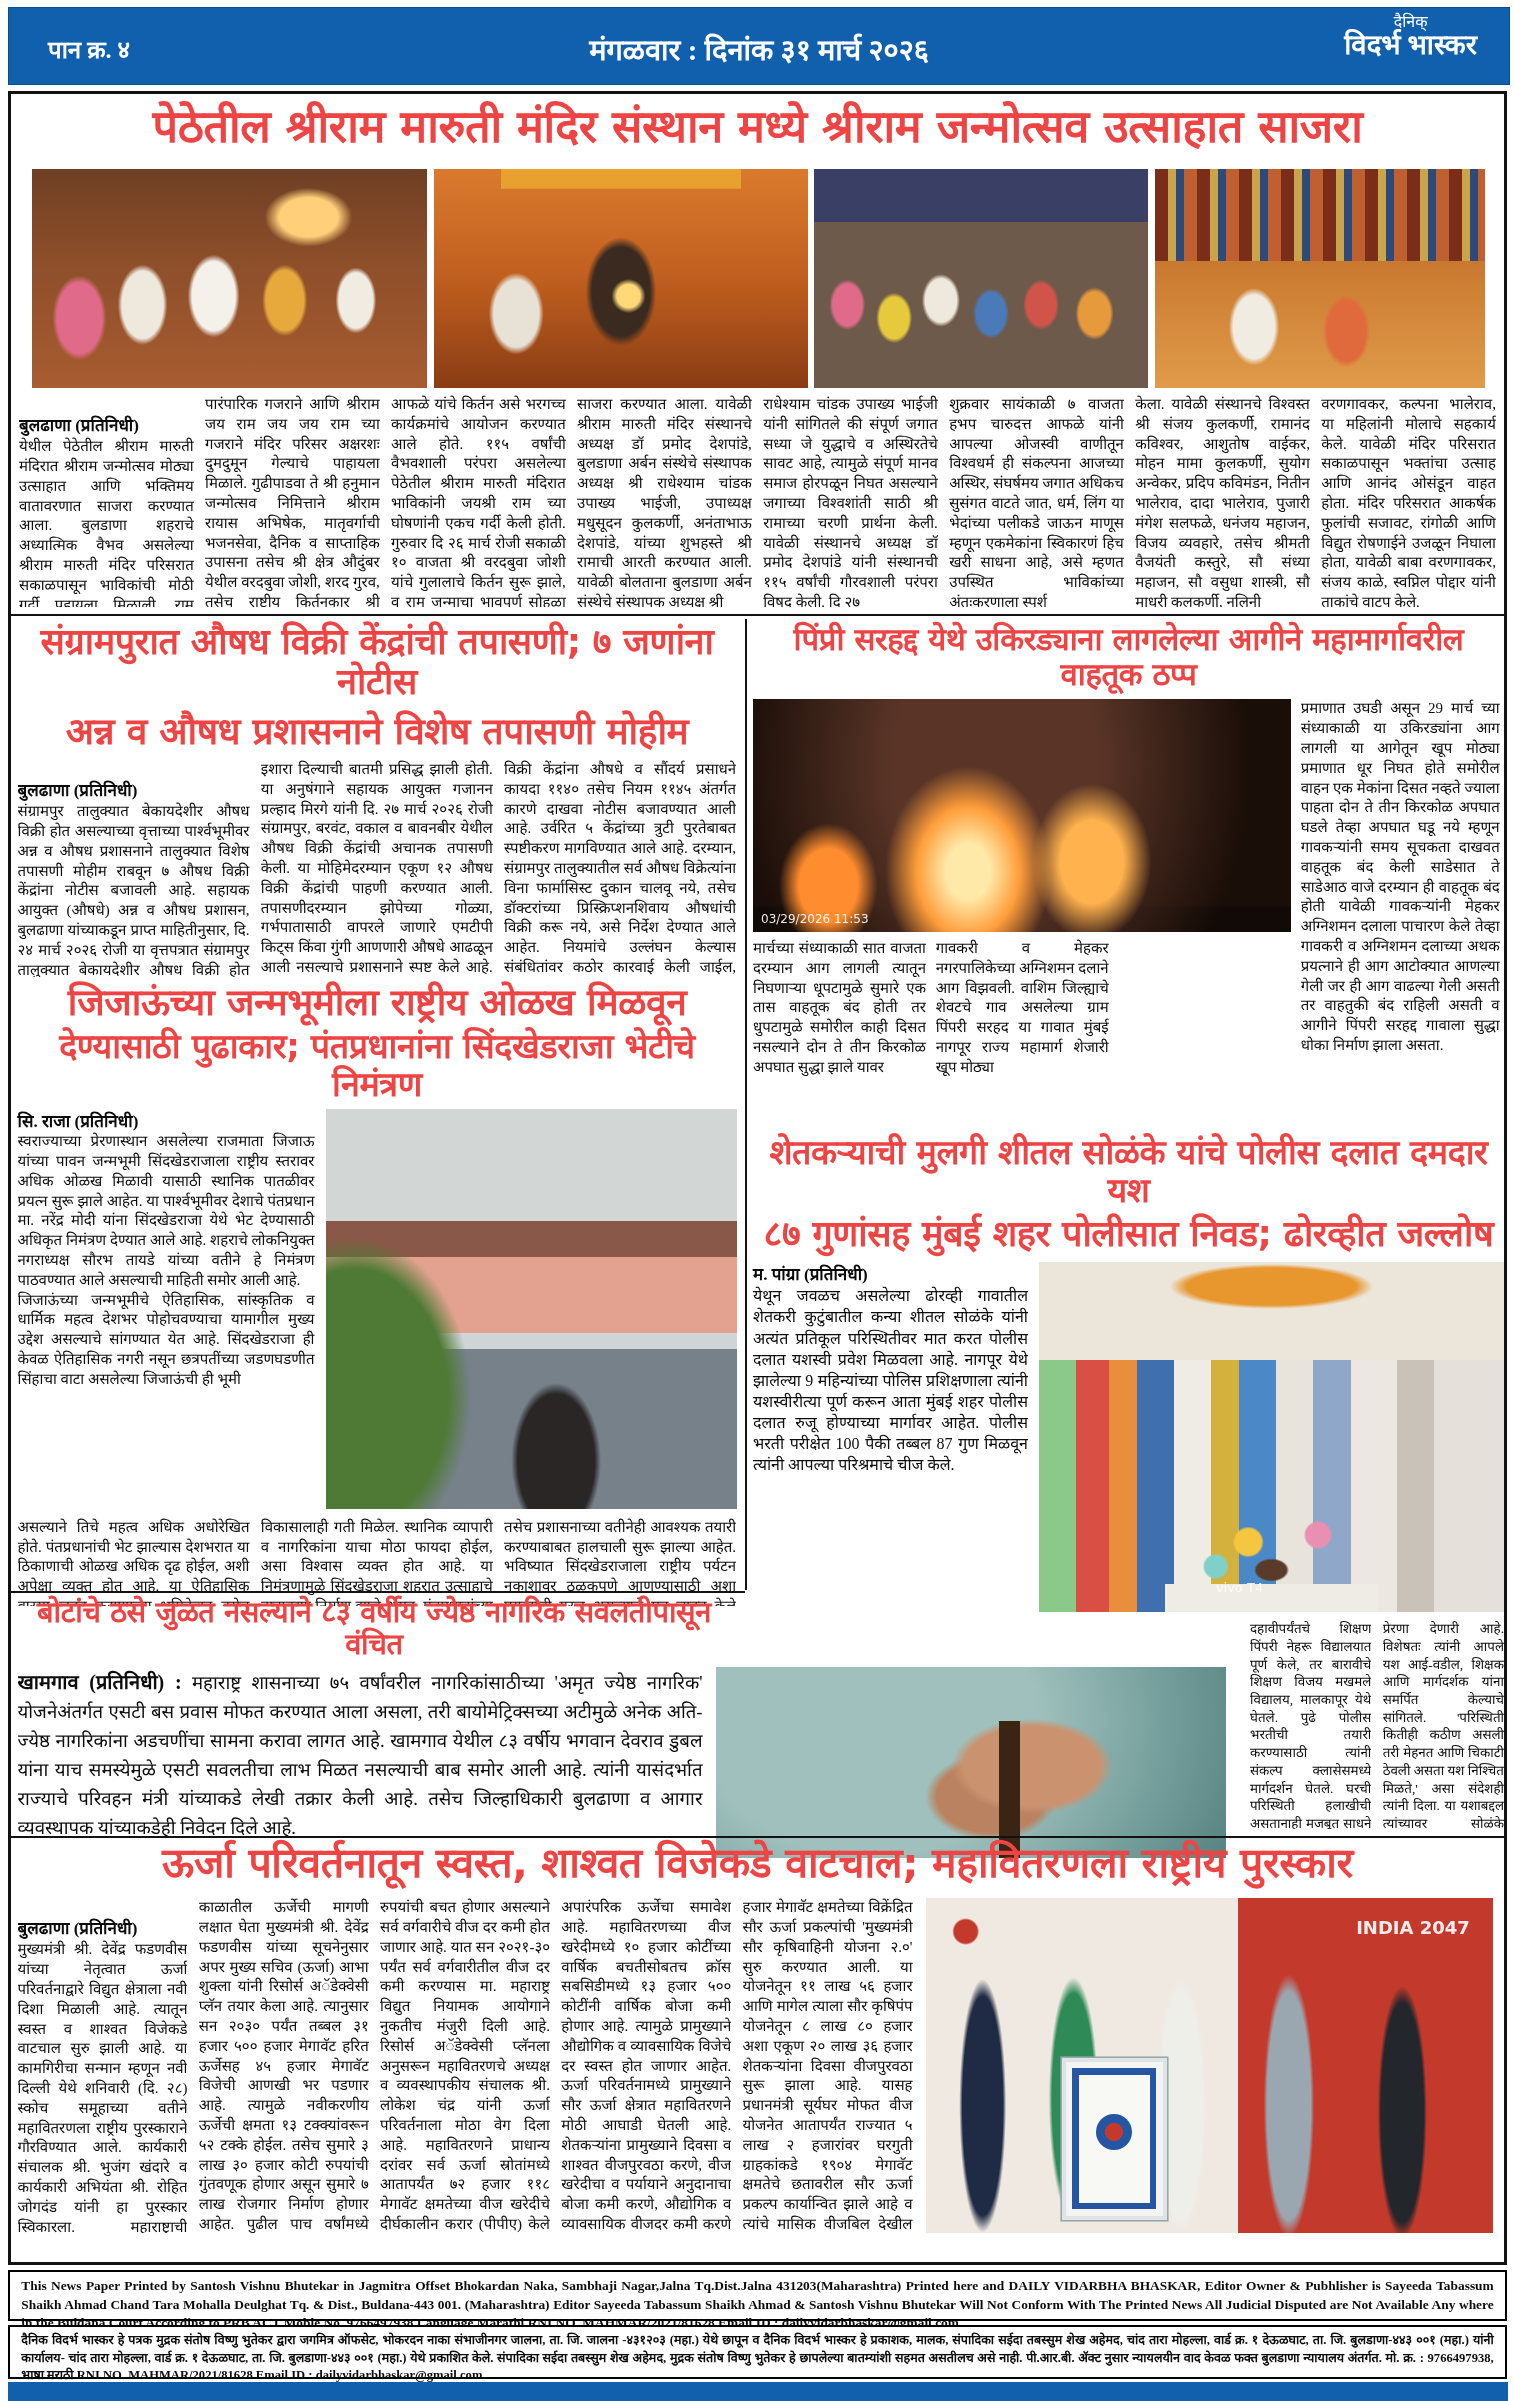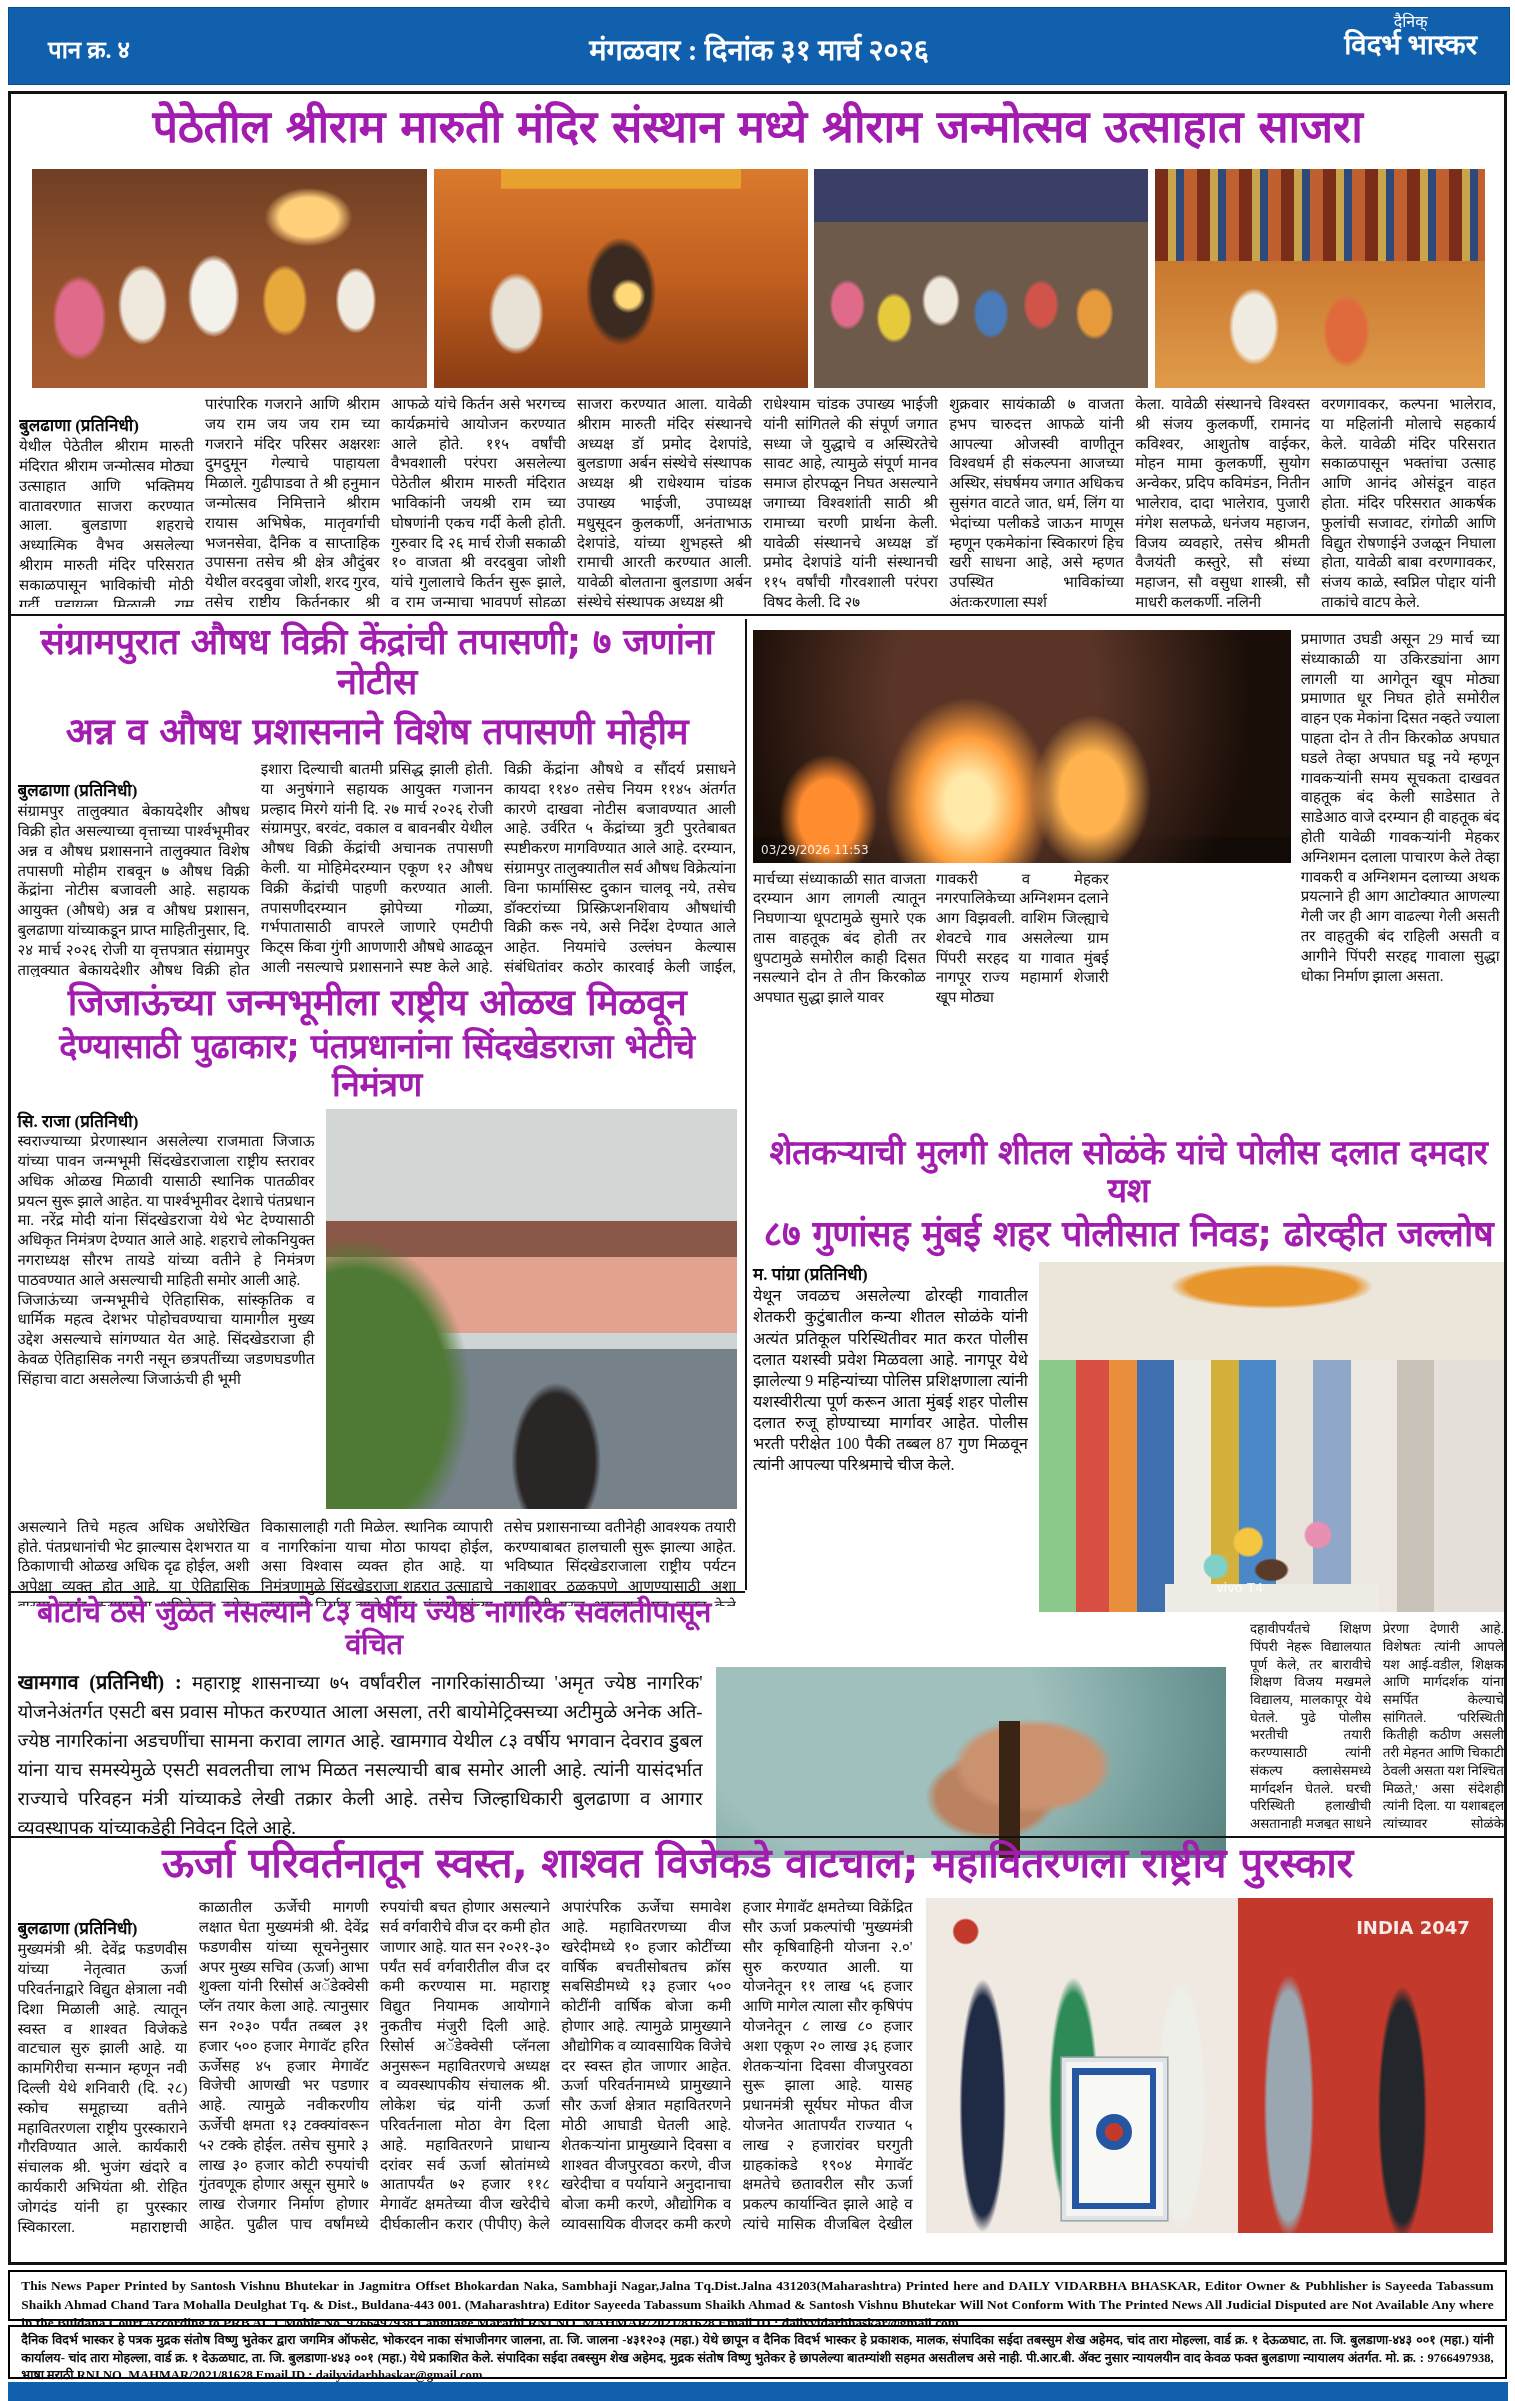--- a/index.html
+++ b/index.html
@@ -7,21 +7,21 @@
   .abs{position:absolute;}
   
   .topbar{left:8px;top:6.5px;width:1500px;height:76px;background:#1160ae;border:0.8px solid #0b4c8c;color:#fff;}
   .topbar .pageno{position:absolute;left:39px;top:24px;font-size:24px;font-weight:bold;}
   .topbar .dateline{position:absolute;left:0;right:0;top:21px;text-align:center;font-size:29px;font-weight:bold;}
   .topbar .brand{position:absolute;right:32px;top:6.5px;text-align:center;line-height:1.05;}
   .topbar .brand .b-top{font-size:16px;display:block;}
   .topbar .brand .b-main{font-size:27.5px;font-weight:bold;display:block;}
   
   .main{left:8px;top:91px;width:1493px;height:2168px;border:3.2px solid #121212;background:#fff;}
-  .hl{font-weight:800;color:#a21caf;text-align:center;line-height:1.12;font-family:"DejaVu Sans",sans-serif;letter-spacing:-0.4px;}
+  .hl{font-weight:800;color:#ef4444;text-align:center;line-height:1.12;font-family:"DejaVu Sans",sans-serif;letter-spacing:-0.4px;}
   .byline{font-weight:bold;font-size:17px;}
   .body-txt{font-size:15px;line-height:1.32;text-align:justify;color:#0c0c0c;white-space:pre-line;}
   .colbox{overflow:hidden;}
   .hline{background:#121212;height:1.6px;}
   .vline{background:#121212;width:1.6px;}
   .photo{position:relative;overflow:hidden;background:#b09070;}
   .ph-note{position:absolute;color:#fff;font-family:"DejaVu Sans",sans-serif;}
   
   .p-t1{background:
     radial-gradient(49px 77px at 12% 68%,#e06a8a 0 46%,rgba(0,0,0,0) 55%),
@@ -146,20 +146,21 @@
         <div class="colbox body-txt" style="width:232px;height:217px;">
           <span class="byline">बुलढाणा (प्रतिनिधी)</span>
           <span>संग्रामपुर तालुक्यात बेकायदेशीर औषध विक्री होत असल्याच्या वृत्ताच्या पार्श्वभूमीवर अन्न व औषध प्रशासनाने तालुक्यात विशेष तपासणी मोहीम राबवून ७ औषध विक्री केंद्रांना नोटीस बजावली आहे. सहायक आयुक्त (औषधे) अन्न व औषध प्रशासन, बुलढाणा यांच्याकडून प्राप्त माहितीनुसार, दि. २४ मार्च २०२६ रोजी या वृत्तपत्रात संग्रामपुर तालुक्यात बेकायदेशीर औषध विक्री होत असल्याबाबत तसेच एका व्यक्तीने १६ एप्रिलपासून आमरण उपोषणाचा</span>
         </div>
         <div class="colbox body-txt" style="width:232px;height:217px;">इशारा दिल्याची बातमी प्रसिद्ध झाली होती. या अनुषंगाने सहायक आयुक्त गजानन प्रल्हाद मिरगे यांनी दि. २७ मार्च २०२६ रोजी संग्रामपुर, बरवंट, वकाल व बावनबीर येथील औषध विक्री केंद्रांची अचानक तपासणी केली. या मोहिमेदरम्यान एकूण १२ औषध विक्री केंद्रांची पाहणी करण्यात आली. तपासणीदरम्यान झोपेच्या गोळ्या, गर्भपातासाठी वापरले जाणारे एमटीपी किट्स किंवा गुंगी आणणारी औषधे आढळून आली नसल्याचे प्रशासनाने स्पष्ट केले आहे. तथापि, काही केंद्रांमध्ये नियमभंग आढळल्यामुळे ७ औषध</div>
         <div class="colbox body-txt" style="width:232px;height:217px;">विक्री केंद्रांना औषधे व सौंदर्य प्रसाधने कायदा ११४० तसेच नियम ११४५ अंतर्गत कारणे दाखवा नोटीस बजावण्यात आली आहे. उर्वरित ५ केंद्रांच्या त्रुटी पुरतेबाबत स्पष्टीकरण मागविण्यात आले आहे. दरम्यान, संग्रामपुर तालुक्यातील सर्व औषध विक्रेत्यांना विना फार्मासिस्ट दुकान चालवू नये, तसेच डॉक्टरांच्या प्रिस्क्रिप्शनशिवाय औषधांची विक्री करू नये, असे निर्देश देण्यात आले आहेत. नियमांचे उल्लंघन केल्यास संबंधितांवर कठोर कारवाई केली जाईल, असा इशारा प्रशासनाकडून देण्यात आला आहे.</div>
       </div>
     </div>
 
     <div class="abs" style="left:742px;top:528px;width:751px;height:506px;">
+      <div class="hl" style="font-size:31px;">पिंप्री सरहद्द येथे उकिरड्याना लागलेल्या आगीने महामार्गावरील वाहतूक ठप्प</div>
       <div style="margin-top:8px;display:flex;gap:9.7px;">
         <div style="width:538px;">
           <div class="photo p-fire" style="width:538px;height:233px;">
             <span class="ph-note" style="left:8px;bottom:6.5px;font-size:12px;opacity:.9;">03/29/2026 11:53</span>
           </div>
           <div style="display:flex;gap:9.7px;margin-top:6.5px;">
             <div class="colbox body-txt" style="width:173px;height:175px;">मार्चच्या संध्याकाळी सात वाजता दरम्यान आग लागली त्यातून निघणाऱ्या धूपटामुळे सुमारे एक तास वाहतूक बंद होती तर धुपटामुळे समोरील काही दिसत नसल्याने दोन ते तीन किरकोळ अपघात सुद्धा झाले यावर</div>
             <div class="colbox body-txt" style="width:173px;height:175px;">गावकरी व मेहकर नगरपालिकेच्या अग्निशमन दलाने आग विझवली. वाशिम जिल्ह्याचे शेवटचे गाव असलेल्या ग्राम पिंपरी सरहद या गावात मुंबई नागपूर राज्य महामार्ग शेजारी खूप मोठ्या</div>
           </div>
         </div>

